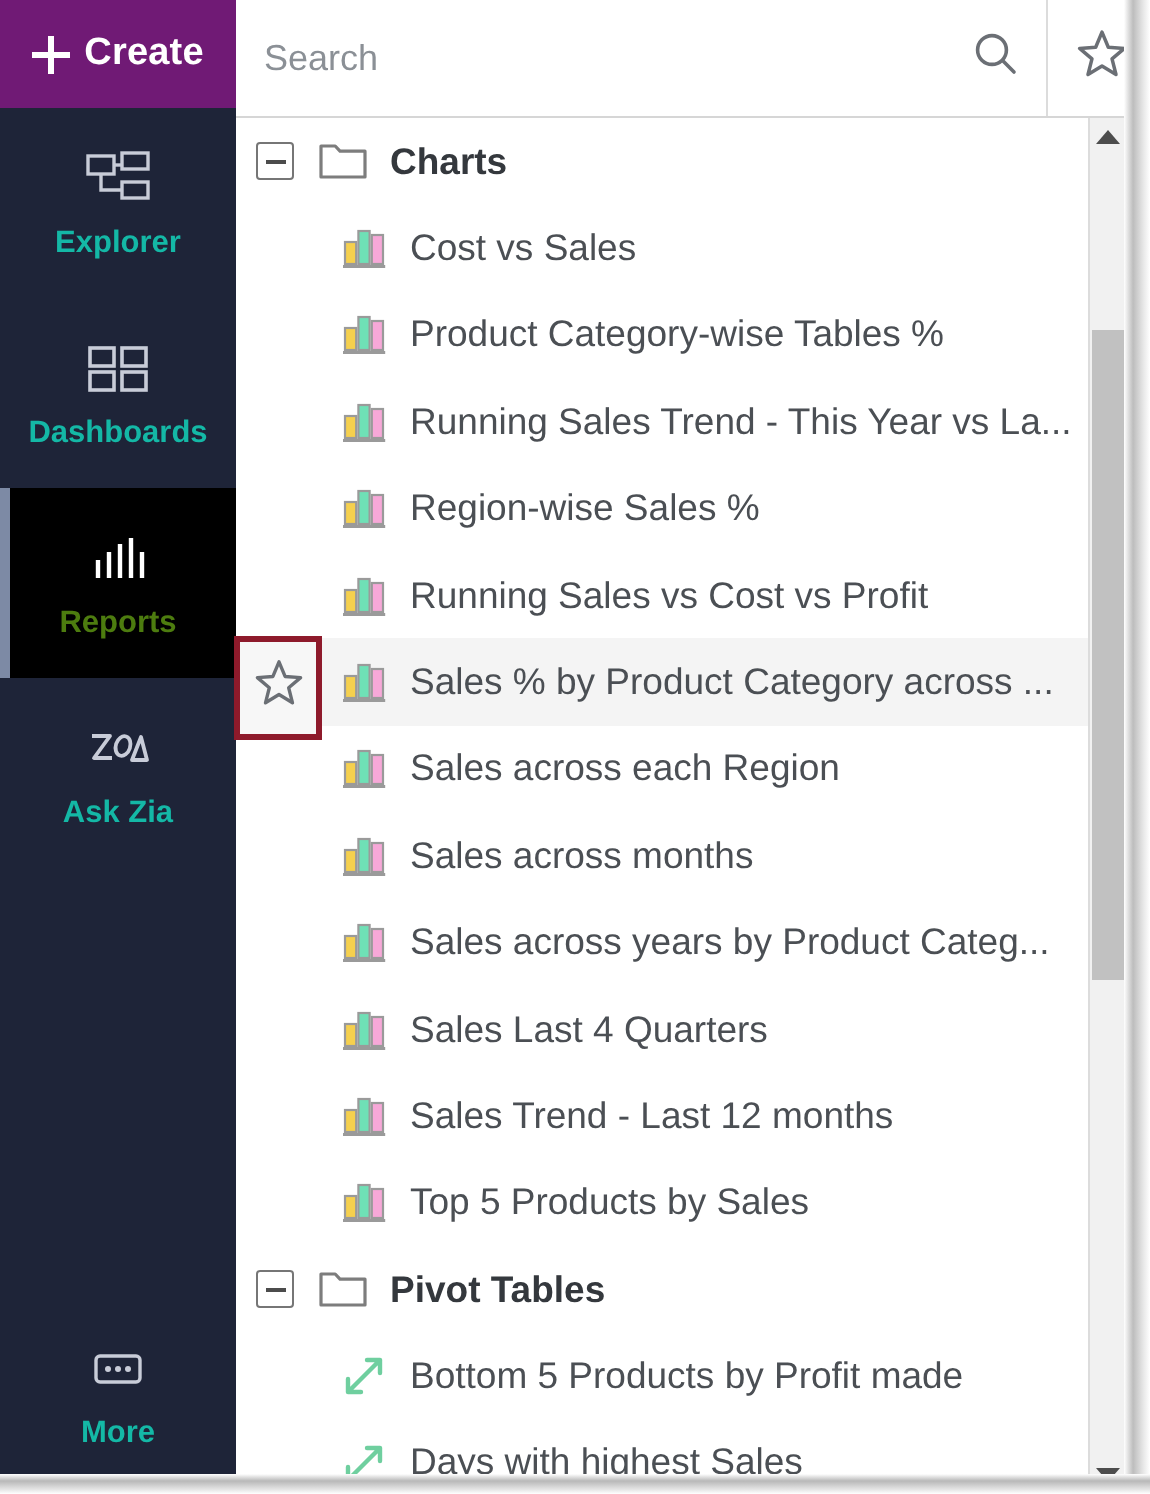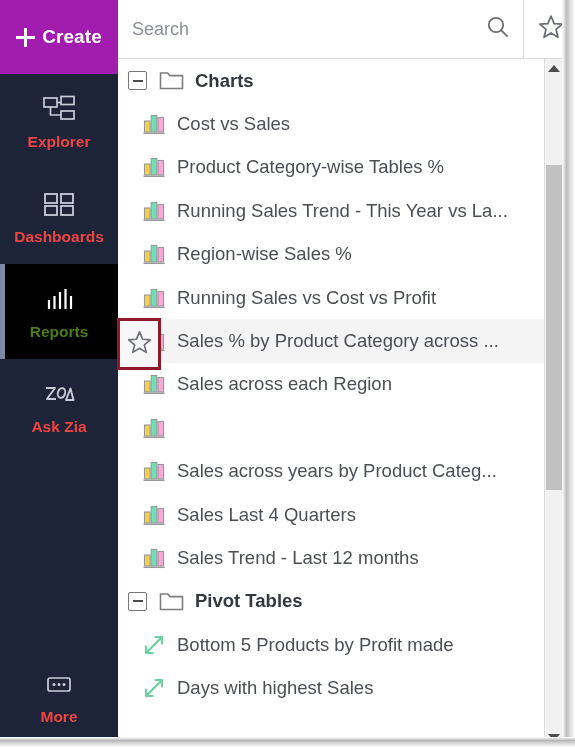--- a/index.html
+++ b/index.html
@@ -16,22 +16,22 @@
     overflow: hidden;
   }
 
   
   #sidebar {
     position: absolute; left: 0; top: 0;
     width: 118px; height: 747px;
     background: #1e2438;
   }
   #create-btn {
-    width: 118px; height: 74px;
-    background: #a21caf;
+    width: 118px; height: 54px;
+    background: #701a75;
     display: flex; align-items: center; justify-content: center;
     gap: 7px;
     cursor: pointer;
   }
   #create-btn .plus {
     position: relative; width: 19px; height: 19px; flex: none;
   }
   #create-btn .plus::before,
   #create-btn .plus::after {
     content: ""; position: absolute; background: #ffffff;
@@ -41,21 +41,21 @@
   #create-label {
     color: #ffffff; font-size: 19px; font-weight: bold; letter-spacing: .1px;
   }
 
   .nav-item {
     position: relative;
     width: 118px; height: 95px;
     display: flex; flex-direction: column;
     align-items: center; justify-content: center;
     gap: 7px;
-    color: #ef4444;
+    color: #14b8a6;
     cursor: pointer;
   }
   .nav-item .nav-label { font-size: 15.5px; font-weight: bold; line-height: 1; }
   .nav-item .nav-ico { height: 34px; display: flex; align-items: center; }
   .nav-item.active { background: #000000; color: #4d7c0f; }
   .nav-item.active::before {
     content: ""; position: absolute; left: 0; top: 0;
     width: 5px; height: 100%; background: #7d8aa5;
   }
   #nav-more { height: 86px; position: absolute; bottom: 8px; left: 0; }
@@ -106,21 +106,21 @@
   .row .toggle::after {
     content: ""; width: 10px; height: 1.8px; background: #4c4c4c;
   }
   .row .ico { width: 27px; flex: none; display: flex; align-items: center; justify-content: center; margin-right: 10px; }
   .row .label {
     font-size: 18.5px; color: #4b4f54; white-space: nowrap;
     overflow: hidden; line-height: 1.2;
   }
   .row.folder { padding-left: 10px; }
   .row.folder .label { font-weight: bold; color: #34383d; font-size: 18.5px; }
-  .row.leaf { padding-left: 22px; }
+  .row.leaf { padding-left: 50px; }
 
   
   #annot-box {
     position: absolute;
     left: 117px; top: 318px; width: 44px; height: 52px;
     border: 3px solid #8e1a2b;
     background: #f7f7f7;
     display: flex; align-items: center; justify-content: center;
     z-index: 30;
     cursor: pointer;
@@ -365,20 +365,21 @@
 
     <div class="row leaf">
       <span class="ico">
         <svg width="24" height="24" viewBox="0 0 24 24">
           <rect x="2.5" y="9" width="5.6" height="11" fill="#f5d04e" stroke="#9a9a9a" stroke-width="1.1"></rect>
           <rect x="9.2" y="3.5" width="5.6" height="16.5" fill="#6fe0b6" stroke="#9a9a9a" stroke-width="1.1"></rect>
           <rect x="15.9" y="5.5" width="5.6" height="14.5" fill="#f7a8d8" stroke="#9a9a9a" stroke-width="1.1"></rect>
           <path d="M1.5 21.3 H22.6" stroke="#9a9a9a" stroke-width="1.5"></path>
         </svg>
       </span>
+      <span class="label">Sales across months</span>
     </div>
 
     <div class="row leaf">
       <span class="ico">
         <svg width="24" height="24" viewBox="0 0 24 24">
           <rect x="2.5" y="9" width="5.6" height="11" fill="#f5d04e" stroke="#9a9a9a" stroke-width="1.1"></rect>
           <rect x="9.2" y="3.5" width="5.6" height="16.5" fill="#6fe0b6" stroke="#9a9a9a" stroke-width="1.1"></rect>
           <rect x="15.9" y="5.5" width="5.6" height="14.5" fill="#f7a8d8" stroke="#9a9a9a" stroke-width="1.1"></rect>
           <path d="M1.5 21.3 H22.6" stroke="#9a9a9a" stroke-width="1.5"></path>
         </svg>
@@ -403,20 +404,31 @@
         <svg width="24" height="24" viewBox="0 0 24 24">
           <rect x="2.5" y="9" width="5.6" height="11" fill="#f5d04e" stroke="#9a9a9a" stroke-width="1.1"></rect>
           <rect x="9.2" y="3.5" width="5.6" height="16.5" fill="#6fe0b6" stroke="#9a9a9a" stroke-width="1.1"></rect>
           <rect x="15.9" y="5.5" width="5.6" height="14.5" fill="#f7a8d8" stroke="#9a9a9a" stroke-width="1.1"></rect>
           <path d="M1.5 21.3 H22.6" stroke="#9a9a9a" stroke-width="1.5"></path>
         </svg>
       </span>
       <span class="label">Sales Trend - Last 12 months</span>
     </div>
 
+    <div class="row leaf">
+      <span class="ico">
+        <svg width="24" height="24" viewBox="0 0 24 24">
+          <rect x="2.5" y="9" width="5.6" height="11" fill="#f5d04e" stroke="#9a9a9a" stroke-width="1.1"></rect>
+          <rect x="9.2" y="3.5" width="5.6" height="16.5" fill="#6fe0b6" stroke="#9a9a9a" stroke-width="1.1"></rect>
+          <rect x="15.9" y="5.5" width="5.6" height="14.5" fill="#f7a8d8" stroke="#9a9a9a" stroke-width="1.1"></rect>
+          <path d="M1.5 21.3 H22.6" stroke="#9a9a9a" stroke-width="1.5"></path>
+        </svg>
+      </span>
+      <span class="label">Top 5 Products by Sales</span>
+    </div>
 
     <div class="row folder">
       <span class="toggle"></span>
       <span class="ico">
         <svg width="25" height="21" viewBox="0 0 25 21">
           <path d="M1.5 18.5 V3 H8.6 L11 5.6 H23.5 V18.5 Z" fill="none" stroke="#7d7d7d" stroke-width="1.6" stroke-linejoin="round"></path>
         </svg>
       </span>
       <span class="label">Pivot Tables</span>
     </div>

